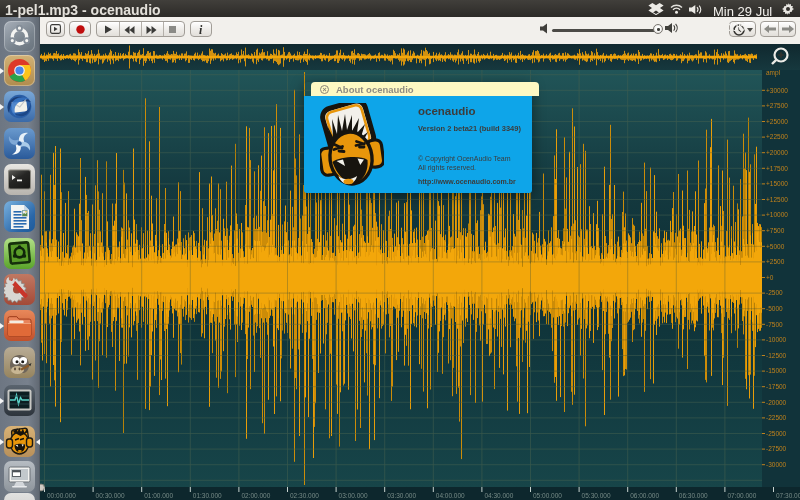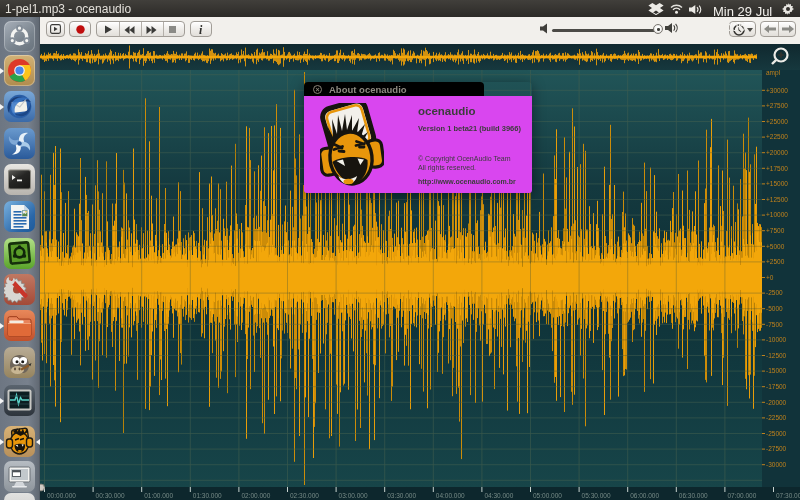--- a/index.html
+++ b/index.html
@@ -1,20 +1,20 @@
 <!DOCTYPE html>
 <html><head>
 <meta charset="utf-8">
 <style>
 *{margin:0;padding:0;box-sizing:border-box}
 html,body{width:800px;height:500px;overflow:hidden}
 body{font-family:"Liberation Sans",sans-serif;position:relative;background:#0e3036}
 #menubar{position:absolute;left:0;top:0;width:800px;height:17px;
   background:linear-gradient(#413f3b,#2c2a27);color:#e3e0da;z-index:30}
-#menubar .title{position:absolute;left:5px;top:1.5px;font-size:12px;font-weight:normal;letter-spacing:0}
+#menubar .title{position:absolute;left:5px;top:1.5px;font-size:14px;font-weight:bold;letter-spacing:0}
 #menubar .clock{position:absolute;left:713px;top:4px;font-size:13px;font-weight:normal;color:#f2f0ec}
 #toolbar{position:absolute;left:40px;top:17px;width:760px;height:27px;background:#f2f0ec;z-index:5}
 .btn{position:absolute;top:4px;height:16px;border:1px solid #a19d97;border-radius:4px;
   background:linear-gradient(#fff,#eceae6 60%,#e2dfda);box-shadow:0 1px 0 rgba(255,255,255,.7) inset}
 .seg{position:absolute;top:0;height:14px;border-right:1px solid #b4b0aa}
 #lcd{position:absolute;left:312px;top:1px;width:135px;height:24px;border-radius:5px;
   background:linear-gradient(#0b2830,#113439 55%,#143c42);border:1px solid #55544e;overflow:hidden}
 #lcd .digits{position:absolute;left:8px;top:2px;font-family:"Liberation Mono",monospace;
   font-weight:bold;font-size:14px;letter-spacing:-1px;transform:scaleX(0.78);transform-origin:0 0;white-space:pre}
 #lcd .ghost{color:#1c4049}
@@ -23,26 +23,26 @@
 #lcd .units{position:absolute;top:17px;font-size:5px;font-weight:bold;color:#46603f}
 #launcher{position:absolute;left:0;top:17px;width:40px;height:483px;z-index:20;
   background:linear-gradient(90deg,#6d7682,#78818d 70%,#626a74 97%,#4a515a)}
 .tile{position:absolute;left:4px;width:31px;height:31px;border-radius:7px;overflow:hidden}
 .arrow-l{position:absolute;left:0;width:0;height:0;border-top:3px solid transparent;
   border-bottom:3px solid transparent;border-left:4px solid #f5f5f5;z-index:22}
 .arrow-r{position:absolute;left:36px;width:0;height:0;border-top:3px solid transparent;
   border-bottom:3px solid transparent;border-right:4px solid #f5f5f5;z-index:22}
 #dialog{position:absolute;left:304px;top:82px;width:228px;height:111px;z-index:40;
   border-radius:4px;box-shadow:0 3px 14px rgba(0,0,0,.45)}
-#dlg-title{position:absolute;left:0;top:0;width:180px;height:14px;background:#000000;
+#dlg-title{position:absolute;left:7px;top:0;width:228px;height:14px;background:#fef9c3;
   border-radius:4px 4px 0 0;color:#8f8b82;font-size:9.5px;font-weight:bold}
 #dlg-title span{position:absolute;left:25px;top:1.5px}
 #dlg-close{position:absolute;left:9px;top:2.5px;width:9px;height:9px;border-radius:50%;
   border:1px solid #8a8378;color:#8a8378;font-size:7px;line-height:7px;text-align:center;font-weight:bold}
-#dlg-body{position:absolute;left:0;top:14px;width:228px;height:97px;background:#d946ef;border-radius:0 0 3px 3px}
+#dlg-body{position:absolute;left:0;top:14px;width:228px;height:97px;background:#0ea5e9;border-radius:0 0 3px 3px}
 #dlg-body .h1{position:absolute;left:114px;top:9px;font-size:11.5px;font-weight:bold;color:#3c3c3c}
 #dlg-body .ver{position:absolute;left:114px;top:28px;font-size:7.5px;font-weight:bold;color:#3c3c3c}
 #dlg-body .cop{position:absolute;left:114px;top:59px;font-size:7px;color:#3c3c3c;line-height:8.5px}
 #dlg-body .url{position:absolute;left:114px;top:82px;font-size:7px;font-weight:bold;color:#3c3c3c}
 svg{display:block}
 .icon{position:absolute}
 </style>
 </head>
 <body>
 <svg id="wavearea" width="760" height="456" viewBox="0 0 760 456" style="position:absolute;left:40px;top:44px">
@@ -414,17 +414,17 @@
    <g stroke="#17140e" stroke-width="2.8" stroke-linecap="round" fill="none">
     <path d="M14 46.5l8.5-3M14.5 41.5l7.5 3.5M36 42.5l8.5-2M36.5 38.5l7.5 2.5"></path>
     <path d="M19 48l5 .5M39.5 44l4.5 0"></path>
    </g>
    <path d="M12.5 59c7-5 28-7 35-2 1 10-3 19-11 22.5-9 4-20-8-24-20.5z" fill="#17140e"></path>
    <path d="M16.5 58l6.5-1.5 2 6.5zM44 56.5l-6.5-1 2.8 6.5z" fill="#f4f2ea"></path>
    <path d="M18.5 73c5 4.5 13.5 4 18.5 0-1 4.5-4.5 8-9 8s-8-3.5-9.5-8z" fill="#f4f2ea"></path>
    <ellipse cx="28.5" cy="78.5" rx="5" ry="2.8" fill="#e8960b"></ellipse>
   </svg>
   <div class="h1">ocenaudio</div>
-  <div class="ver">Version 1 beta21 (build 3966)</div>
+  <div class="ver">Version 2 beta21 (build 3349)</div>
   <div class="cop">© Copyright OcenAudio Team<br>All rights reserved.</div>
   <div class="url">http://www.ocenaudio.com.br</div>
  </div>
 </div>
 
 </body></html>

